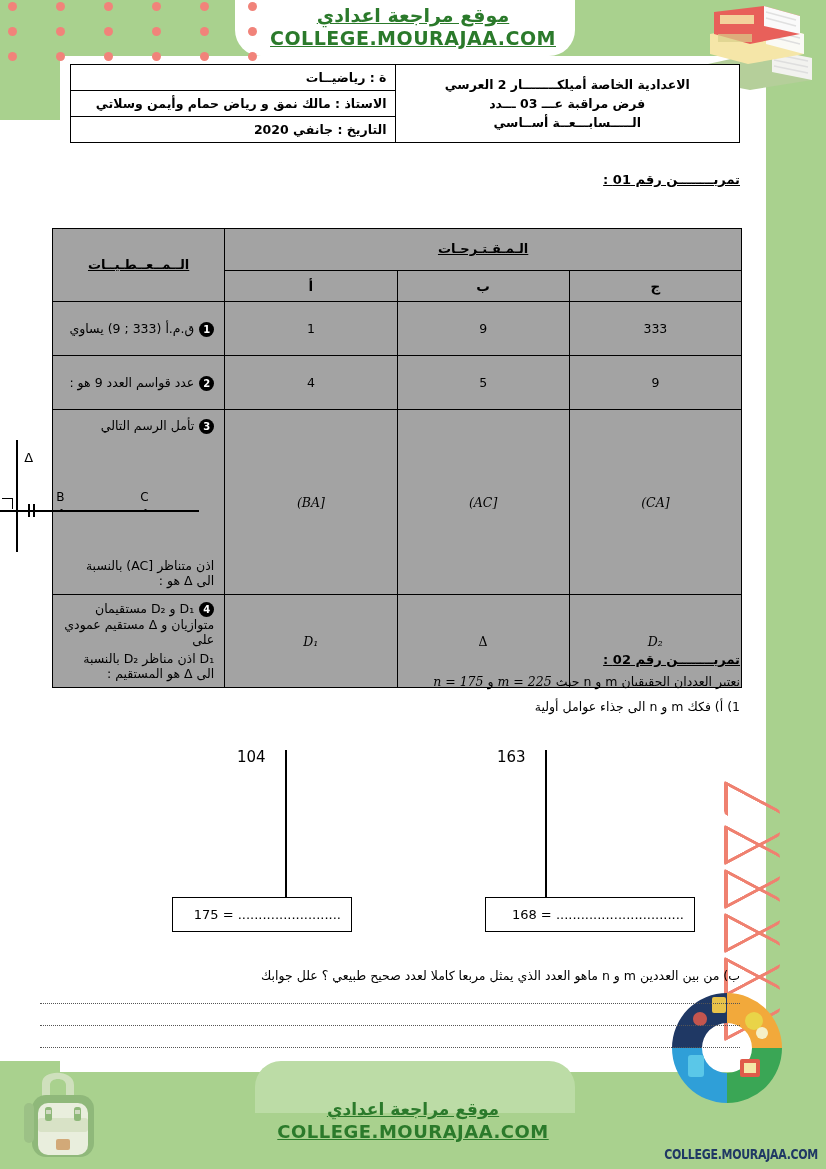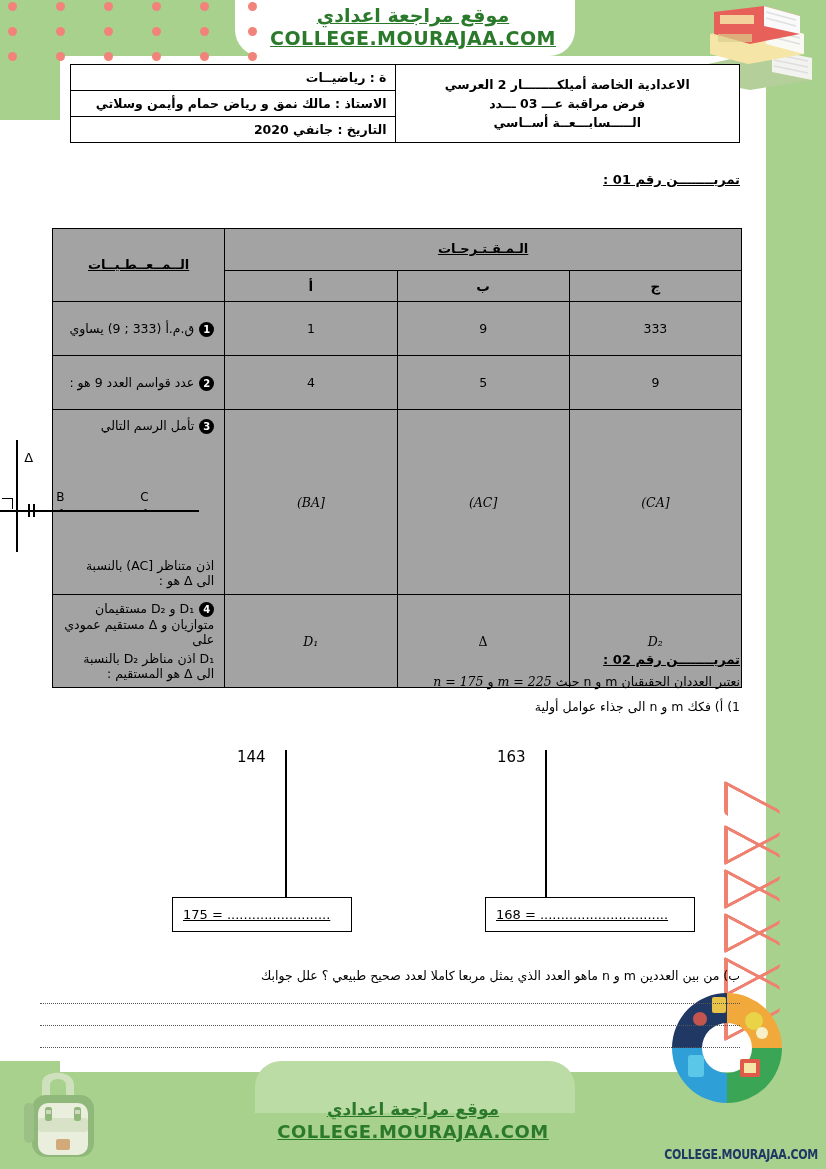--- a/index.html
+++ b/index.html
@@ -144,23 +144,22 @@
   .sec2 { position:absolute; right:86px; top:652px; width:400px; z-index:5; }
   .ex2-line { text-align:right; font-size:12.5px; color:#000; margin-top:5px; line-height:20px; }
   .ex2-line2 { text-align:right; font-size:12.5px; color:#000; margin-top:7px; }
 
   
   .tree { position:absolute; z-index:5; }
   .tree .num { position:absolute; font-size:15px; font-family:"DejaVu Sans",sans-serif; color:#000; }
   .tree .bar { position:absolute; width:1.8px; background:#000; }
   .ansbox {
     position:absolute; border:1.5px solid #000; background:#fff; z-index:5;
-    font-size:13px; color:#000; padding:9px 10px; direction:ltr; text-align:left;
+    font-size:13px; color:#000; padding:9px 10px; direction:ltr; text-align:right;
     font-family:"DejaVu Sans",sans-serif;
-    text-decoration:underline;
   }
 
   .partb { position:absolute; right:86px; top:968px; width:620px; text-align:right; font-size:12.5px; color:#000; z-index:5; }
   .ruleline {
     position:absolute; left:40px; width:700px; height:1px; z-index:5;
     border-top:1.6px dotted #555;
   }
 </style>
 </head>
 <body>
@@ -370,21 +369,21 @@
   <div class="ex2-line2">1) أ) فكك m و n الى جذاء عوامل أولية</div>
 </div>
 
 <div class="tree" style="left:485px; top:748px; width:130px; height:150px;">
   <div class="num" style="left:12px; top:0px;">163</div>
   <div class="bar" style="left:60px; top:2px; height:148px;"></div>
 </div>
 <div class="ansbox" style="left:485px; top:897px; width:210px;">168 = ...............................</div>
 
 <div class="tree" style="left:175px; top:748px; width:130px; height:150px;">
-  <div class="num" style="left:62px; top:0px;">144</div>
+  <div class="num" style="left:62px; top:0px;">104</div>
   <div class="bar" style="left:110px; top:2px; height:148px;"></div>
 </div>
 <div class="ansbox" style="left:172px; top:897px; width:180px;">175 = .........................</div>
 
 <div class="partb">ب) من بين العددين m و n ماهو العدد الذي يمثل مربعا كاملا لعدد صحيح طبيعي ؟ علل جوابك</div>
 
 <div class="ruleline" style="top:1003px;"></div>
 <div class="ruleline" style="top:1025px;"></div>
 <div class="ruleline" style="top:1047px;"></div>
 

